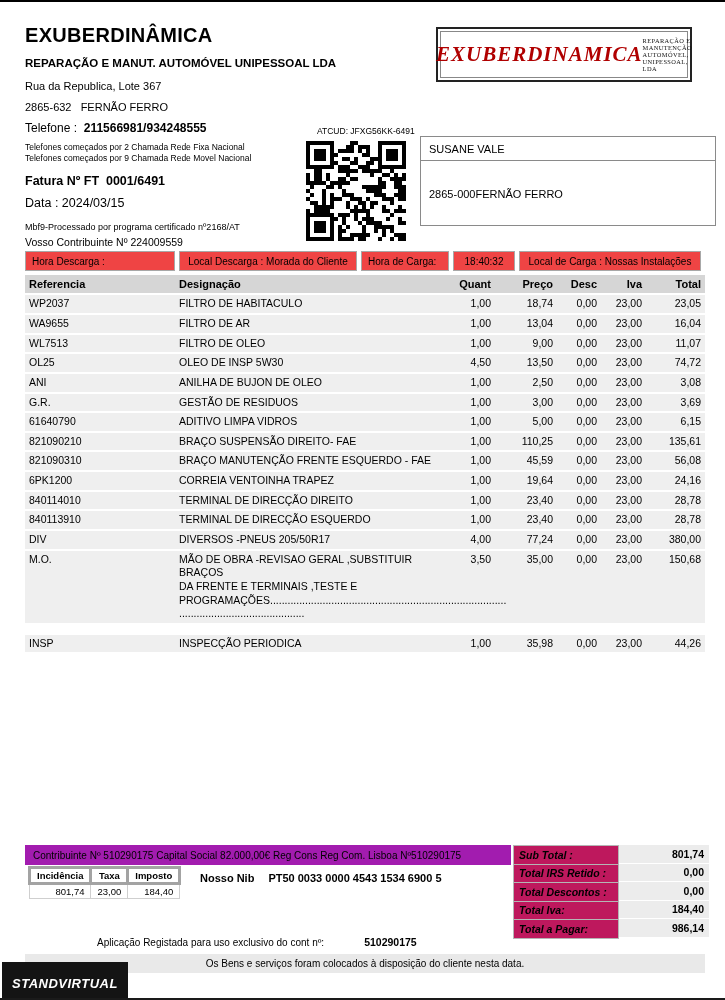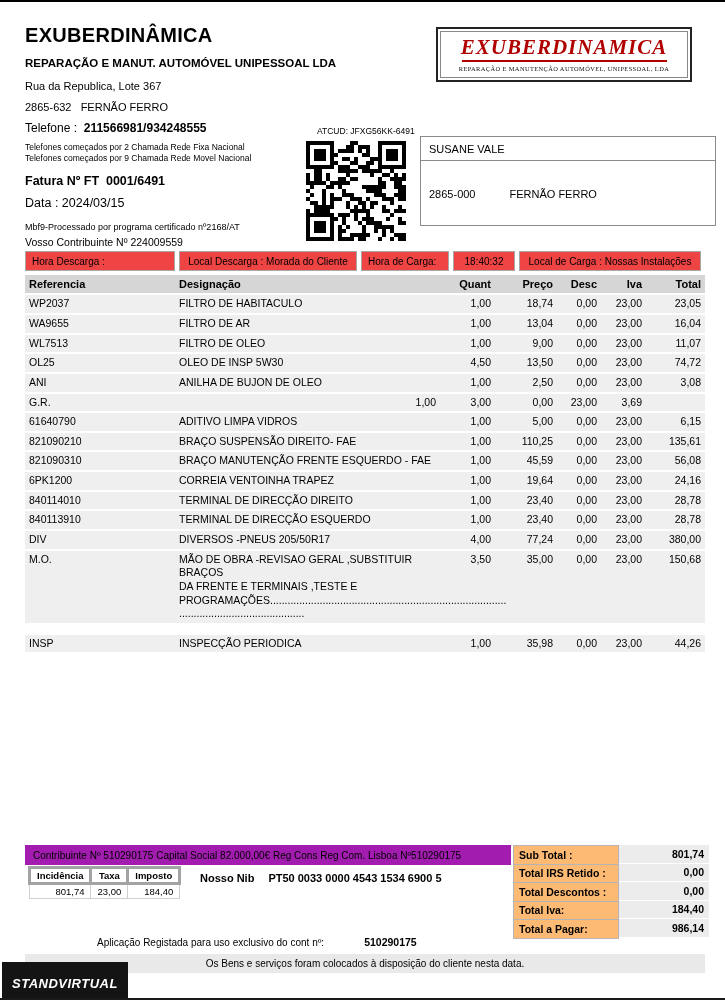--- a/index.html
+++ b/index.html
@@ -25,38 +25,38 @@
   .note2         { left:25px; top:153px; font-size:8.5px; }
   .invoice-no    { left:25px; top:174px; font-size:12.5px; font-weight:bold; }
   .invoice-date  { left:25px; top:196px; font-size:12.5px; font-weight:normal; }
   .cert          { left:25px; top:222px; font-size:9px; }
   .vat           { left:25px; top:236px; font-size:10.5px; }
 
   
   .logo-box {
     left:436px; top:27px; width:256px; height:55px;
     border:2px solid #222; box-shadow: inset 0 0 0 2px #fff, inset 0 0 0 3px #888;
-    display:flex; flex-direction:column; align-items:center; justify-content:center; background:#fff;
+    display:flex; flex-direction:row; align-items:center; justify-content:center; background:#fff;
   }
   .logo-title {
     font-family:"Liberation Serif", serif; font-style:italic; font-weight:bold;
     font-size:21px; color:#b00000; letter-spacing:1px; line-height:1;
   }
   .logo-rule { width:205px; height:2px; background:#b00000; margin:2px 0 3px; }
   .logo-subtitle { font-family:"Liberation Serif", serif; font-size:6.4px; letter-spacing:.4px; color:#111; }
 
   
   .atcud { left:317px; top:126px; font-size:8.5px; }
   .qr { left:303px; top:138px; width:106px; height:106px; background:#fff; padding:3px; }
   .qr svg { display:block; width:100px; height:100px; }
 
   
   .customer-box { left:420px; top:136px; width:296px; height:90px; border:1px solid #8a8a8a; background:#fff; }
   .customer-name { padding:6px 8px 5px; font-size:11px; border-bottom:1px solid #8a8a8a; }
-  .customer-city-row { display:flex; gap:34px; padding:27px 8px 0; font-size:11px; }
+  .customer-city-row { display:flex; padding:27px 8px 0; font-size:11px; }
 
   
   .transport { left:25px; top:251px; width:680px; display:flex; gap:4px; font-size:10px; }
   .tcell { border:1px solid #a8a8a8; height:20px; display:flex; align-items:center; padding:0 6px; background:#ef4444; }
   .t1 { width:150px; }
   .t2 { width:178px; justify-content:center; }
   .t3 { width:88px; }
   .t4 { width:62px; justify-content:center; }
   .t5 { width:182px; justify-content:center; }
 
@@ -74,22 +74,22 @@
   .gap-before { margin-top:10px; }
 
   
   .registry-band {
     left:25px; top:845px; width:486px; height:20px; background:#a21caf;
     display:flex; align-items:center; padding:0 8px; font-size:10px;
   }
   .totals-box { left:513px; top:845px; width:196px; }
   .total-row { display:flex; height:18.5px; }
   .total-label {
-    width:106px; border:1px solid #b5b5b5; margin-bottom:-1px; background:#fdba74;
-    font-weight:bold; font-size:10.5px; display:flex; align-items:center; padding-left:5px;
+    width:106px; border:1px solid #b5b5b5; margin-bottom:-1px; background:#be185d;
+    font-weight:bold; font-size:10.5px; display:flex; align-items:center; padding-left:5px;font-style:italic;
   }
   .total-value {
     flex:1; background:#ececec; font-weight:bold; font-size:10.5px;
     display:flex; align-items:center; justify-content:flex-end; padding-right:5px;
     border-bottom:1px solid #fff;
   }
 
   .tax-table { left:28px; top:866px; border-collapse:collapse; font-size:9.5px; }
   .tax-table th { border:3px solid #a3a3a3; padding:1px 6px; font-weight:bold; }
   .tax-table td { border:1px solid #cfcfcf; padding:1px 6px; text-align:right; }
@@ -530,20 +530,21 @@
           <div class="cell c-ref">ANI</div>
           <div class="cell c-desc">ANILHA DE BUJON DE OLEO</div>
           <div class="cell c-num">1,00</div>
           <div class="cell c-num">2,50</div>
           <div class="cell c-num">0,00</div>
           <div class="cell c-num">23,00</div>
           <div class="cell c-num">3,08</div>
         </div>
         <div class="trow">
           <div class="cell c-ref">G.R.</div>
+          <div class="cell c-desc">GESTÃO DE RESIDUOS</div>
           <div class="cell c-num">1,00</div>
           <div class="cell c-num">3,00</div>
           <div class="cell c-num">0,00</div>
           <div class="cell c-num">23,00</div>
           <div class="cell c-num">3,69</div>
         </div>
         <div class="trow">
           <div class="cell c-ref">61640790</div>
           <div class="cell c-desc">ADITIVO LIMPA VIDROS</div>
           <div class="cell c-num">1,00</div>

